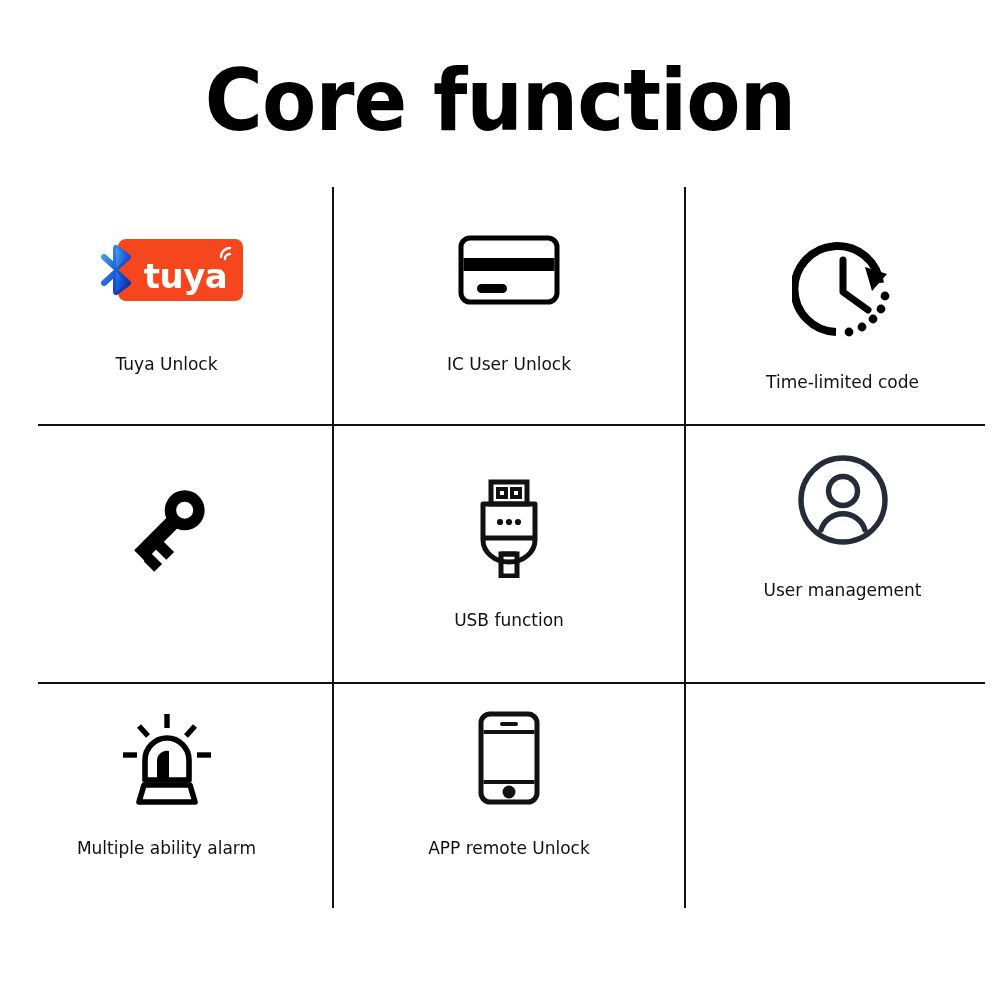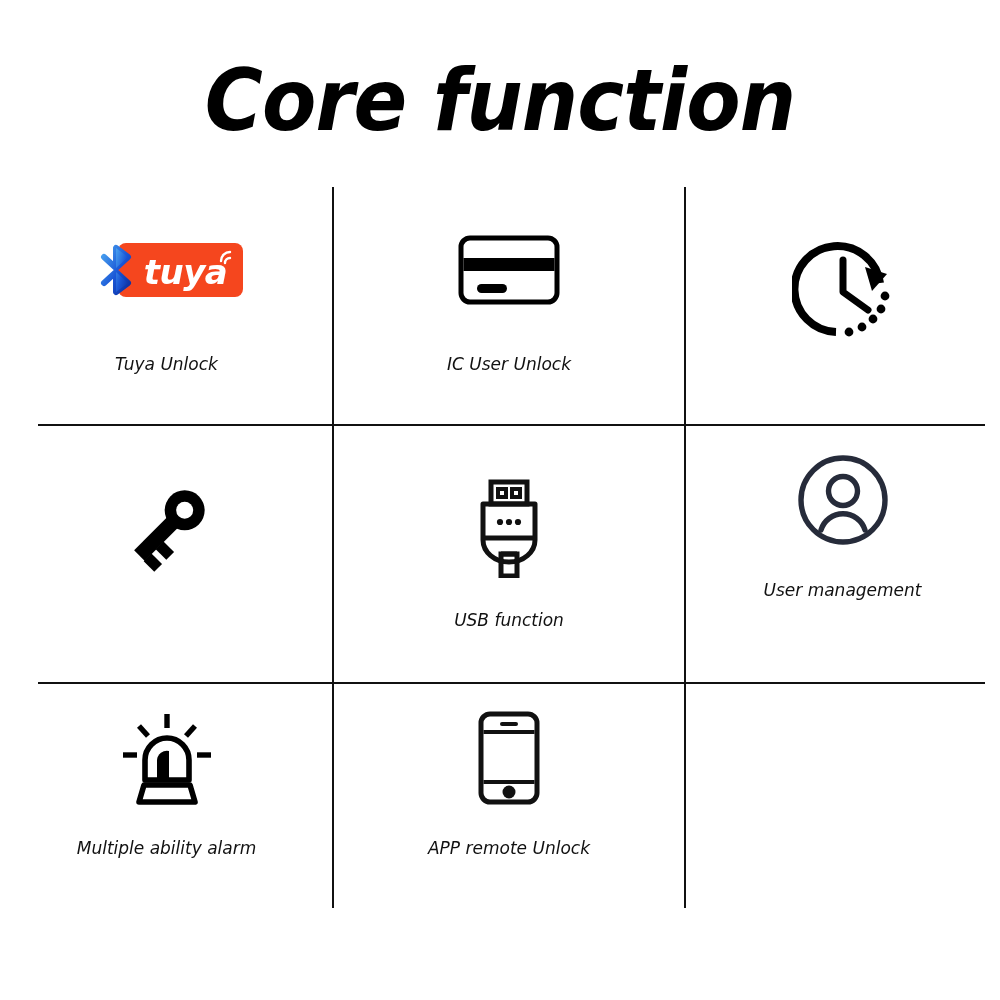--- a/index.html
+++ b/index.html
@@ -14,21 +14,20 @@
     color: #0a0a0a;
     overflow: hidden;
     position: relative;
   }
 
   .page {
     position: relative;
     width: 936px;
     height: 1000px;
     background: #ffffff;
-    font-style: italic;
   }
 
   
   .title {
     position: absolute;
     left: 0;
     top: 50px;
     width: 1000px;
     text-align: center;
     font-family: "DejaVu Sans", sans-serif;
@@ -115,21 +114,21 @@
     height: 52px;
     position: relative;
     z-index: 2;
     margin-right: -8px;
   }
   .tuya-badge {
     position: relative;
     background: #F5461E;
     border-radius: 8px;
     height: 50px;
-    padding: 4px 12px 0 26px;
+    padding: 12px 12px 0 26px;
     display: flex;
     align-items: center;
     margin-left: -16px;
   }
   .tuya-word {
     position: relative;
     font-family: "DejaVu Sans", sans-serif;
     font-weight: bold;
     font-size: 34px;
     line-height: 34px;
@@ -213,20 +212,21 @@
             <circle cx="93" cy="57" r="4.4"></circle>
             <circle cx="89" cy="70" r="4.4"></circle>
             <circle cx="81" cy="80" r="4.4"></circle>
             <circle cx="70" cy="88" r="4.4"></circle>
             <circle cx="57" cy="93" r="4.4"></circle>
           </g>
 
           <path d="M51 21 L51 53 L76 71" fill="none" stroke="#000000" stroke-width="7" stroke-linecap="round" stroke-linejoin="round"></path>
         </svg>
       </div>
+      <div class="label">Time-limited code</div>
     </div>
 
     <div class="cell r2">
       <div class="icon-wrap">
         <svg width="100" height="100" viewBox="0 0 100 100">
           <g transform="rotate(45 50 50)">
             <circle cx="50" cy="25" r="20" fill="#000000"></circle>
             <circle cx="50" cy="25" r="8.5" fill="#ffffff"></circle>
             <rect x="42.5" y="41" width="15" height="48" fill="#000000"></rect>
             <rect x="57" y="62" width="15" height="11" fill="#000000"></rect>

